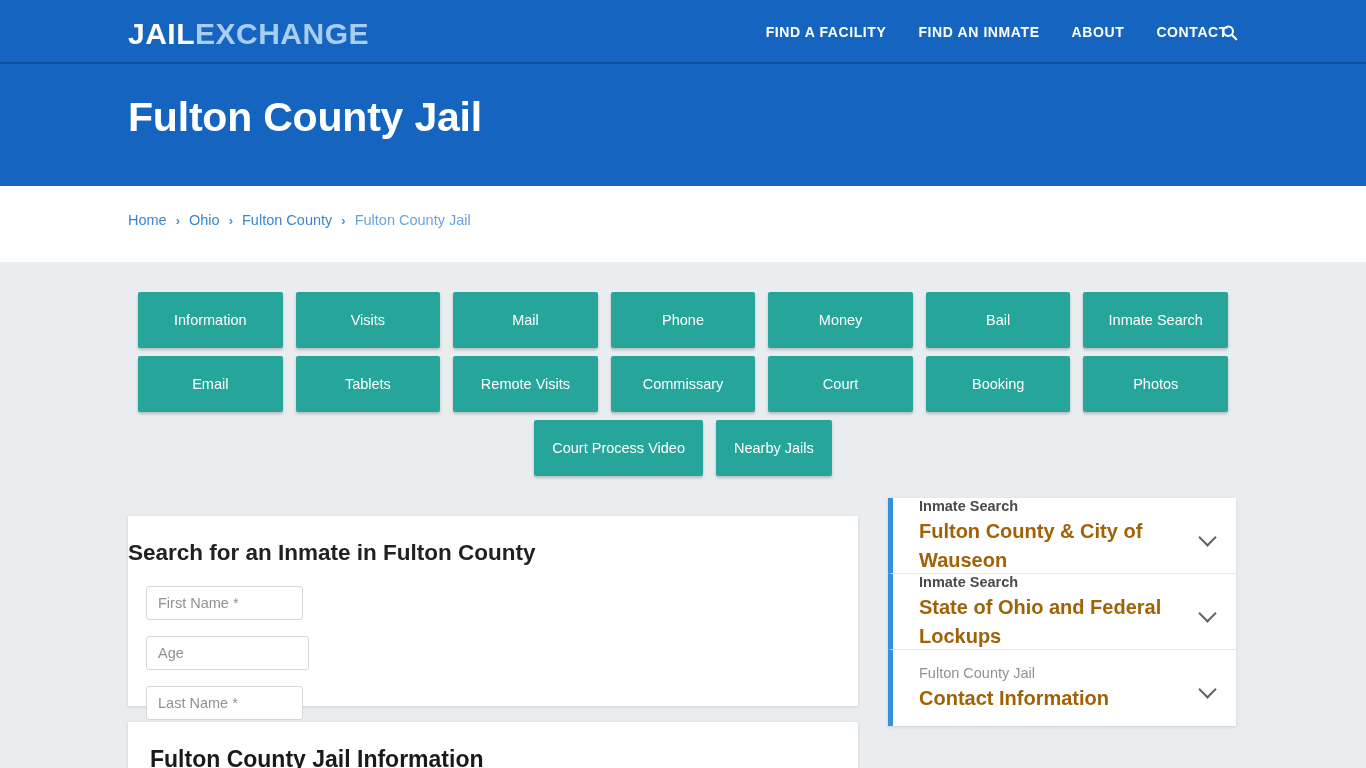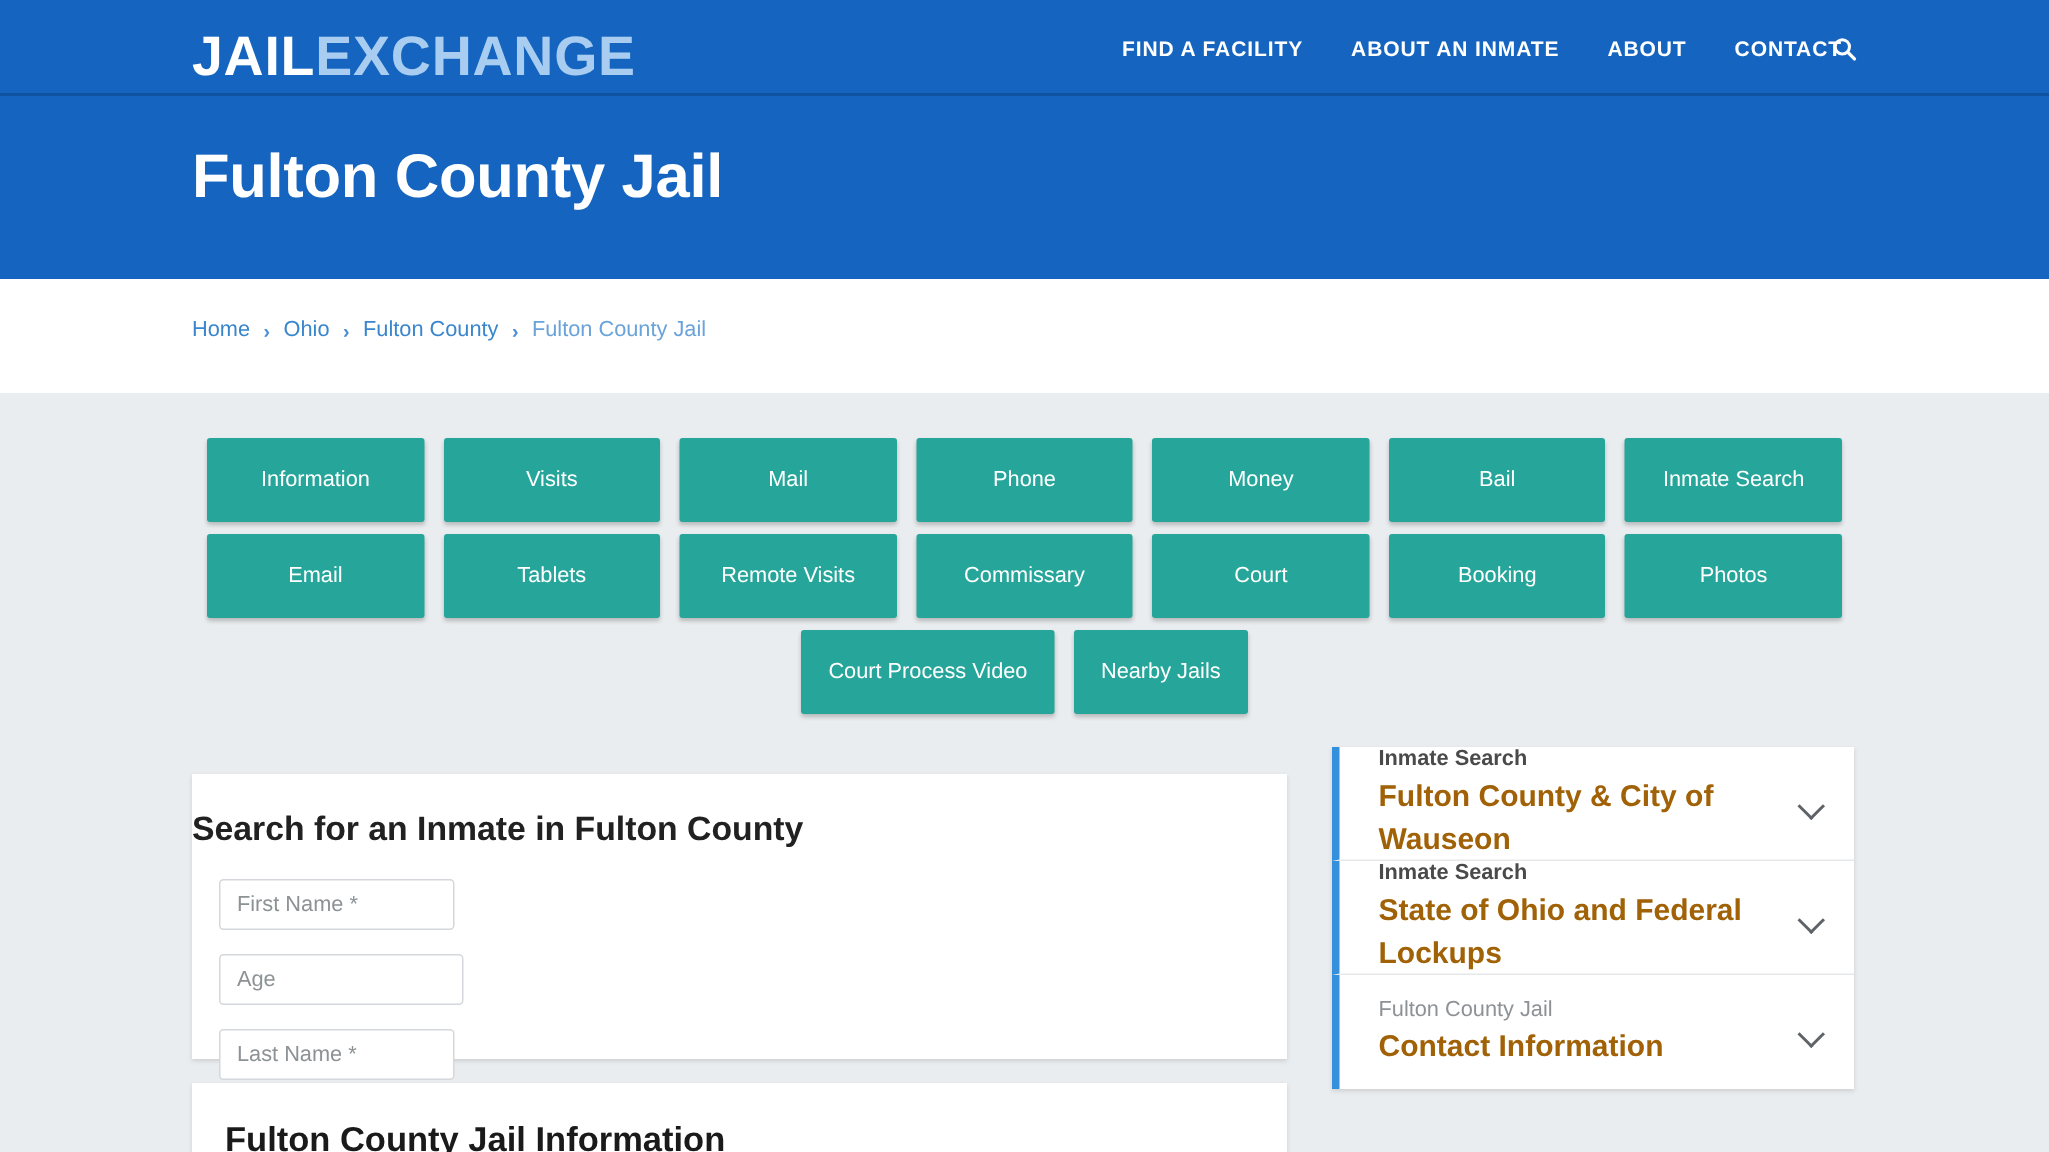--- a/index.html
+++ b/index.html
@@ -16,21 +16,21 @@
   .topbar {
     position: absolute;
     top: 0; left: 0;
     width: 1366px; height: 64px;
     background: #1565c0;
     border-bottom: 2px solid #0f52a0;
   }
   .logo {
     position: absolute;
     left: 128px; top: 17px;
-    font-size: 37px;
+    font-size: 30px;
     font-weight: bold;
     letter-spacing: 0.5px;
     white-space: nowrap;
   }
   .logo .jail { color: #ffffff; }
   .logo .exch { color: #a9cdf0; }
 
   .navlinks {
     position: absolute;
     right: 138px; top: 0;
@@ -256,21 +256,21 @@
 </head>
 <body>
 
 <div class="topbar">
   <div class="logo">
     <span class="jail">JAIL</span><span class="exch">EXCHANGE</span>
   </div>
 
   <div class="navlinks">
     <a class="navlink">FIND A FACILITY</a>
-    <a class="navlink">ABOUT AN INMATE</a>
+    <a class="navlink">FIND AN INMATE</a>
     <a class="navlink">ABOUT</a>
     <a class="navlink">CONTACT</a>
   </div>
 
   <div class="nav-search" style="right:128px;">
     <svg width="17" height="17" viewBox="0 0 20 20">
       <circle cx="8.5" cy="8.5" r="5.6" fill="none" stroke="#ffffff" stroke-width="2.4"></circle>
       <line x1="12.7" y1="12.7" x2="18" y2="18" stroke="#ffffff" stroke-width="2.6" stroke-linecap="round"></line>
     </svg>
   </div>

